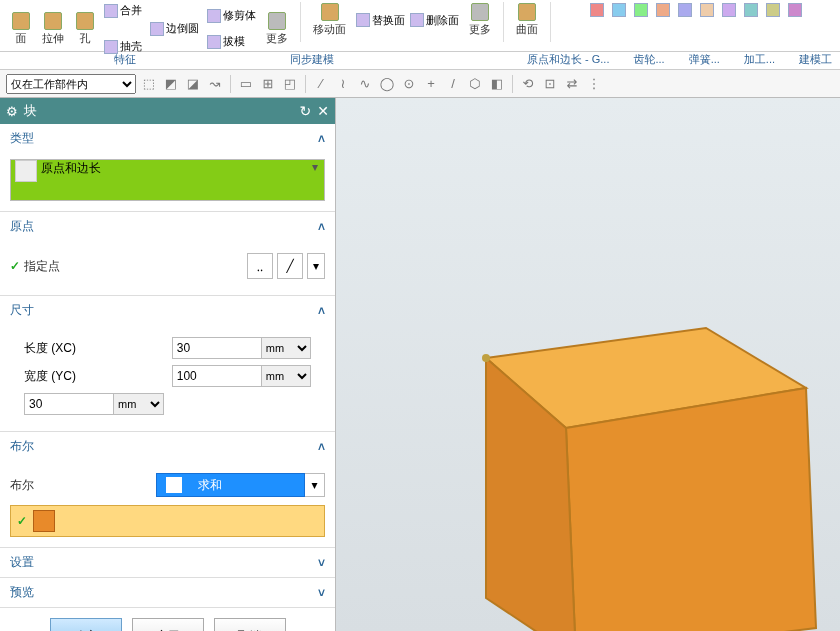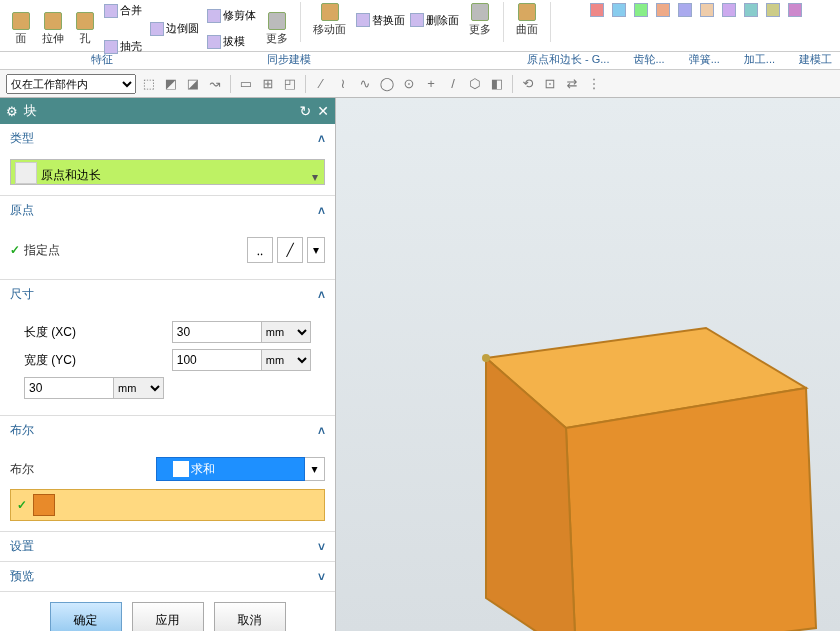--- a/index.html
+++ b/index.html
@@ -8,21 +8,21 @@
   
   .ribbon { height: 52px; border-bottom: 1px solid #ccc; display: flex; align-items: flex-start; padding: 2px 4px 0 4px; }
   .ribbon-group { display: flex; flex-direction: column; align-items: center; height: 50px; position: relative; padding: 0 4px; }
   .ribbon-group .items { display: flex; gap: 4px; align-items: center; flex-wrap: wrap; }
   .ribbon-btn { display: flex; flex-direction: column; align-items: center; gap: 1px; padding: 1px 4px; cursor: pointer; }
   .ribbon-btn .ico { width: 18px; height: 18px; background: #d8a860; border: 1px solid #8a6; border-radius: 2px; }
   .ribbon-btn .lbl { font-size: 11px; color: #333; }
   .ribbon-small { display: flex; align-items: center; gap: 2px; font-size: 11px; padding: 1px 2px; cursor: pointer; }
   .ribbon-small .ico { width: 14px; height: 14px; background: #cbe; border: 1px solid #9ac; }
   .ribbon-sep { width: 1px; background: #ddd; height: 40px; margin: 0 4px; }
-  .ribbon-tabs { height: 18px; display: flex; gap: 8px; padding-left: 83px; font-size: 11px; color: #369; border-bottom: 1px solid #ccc; align-items: flex-end; }
+  .ribbon-tabs { height: 18px; display: flex; gap: 8px; padding-left: 106px; font-size: 11px; color: #369; border-bottom: 1px solid #ccc; align-items: flex-end; }
   .ribbon-tabs span { padding: 2px 8px; cursor: pointer; white-space: nowrap; }
 
   
   .toolbar { height: 28px; border-bottom: 1px solid #bbb; display: flex; align-items: center; gap: 4px; padding: 0 6px; background: #f6f6f6; }
   .toolbar select { height: 20px; font-size: 11px; width: 130px; }
   .tb-ico { width: 18px; height: 18px; display: inline-flex; align-items: center; justify-content: center; color: #777; cursor: pointer; font-size: 13px; }
   .tb-sep { width: 1px; height: 18px; background: #ccc; margin: 0 2px; }
 
   
   .main { display: flex; height: 533px; }
@@ -31,38 +31,38 @@
   .panel-header .gear { margin-right: 6px; }
   .panel-header .title { flex: 1; }
   .panel-header .hicon { margin-left: 6px; cursor: pointer; font-size: 14px; }
   .panel-body { flex: 1; overflow-y: auto; padding: 0 0 8px 0; }
 
   .sect { border-bottom: 1px solid #ddd; }
   .sect-hd { display: flex; align-items: center; justify-content: space-between; padding: 6px 10px; color: #2a6496; font-size: 12px; cursor: pointer; }
   .sect-hd .chev { color: #2a6496; font-weight: bold; }
   .sect-body { padding: 6px 10px 10px 10px; }
 
-  .select-row { display: flex; align-items: flex-end; border: 1px solid #bbb; height: 26px; background: #bef264; }
+  .select-row { display: flex; align-items: flex-start; border: 1px solid #bbb; height: 42px; background: #84cc16; }
   .select-row .sicon { width: 22px; height: 22px; margin: 0 4px; background: #eee; border: 1px solid #ccc; }
   .select-row .slbl { flex: 1; font-size: 12px; }
   .select-row .sdrop { width: 18px; text-align: center; color: #555; cursor: pointer; }
 
   .row { display: flex; align-items: center; margin: 6px 0; gap: 6px; }
   .row .rlabel { width: 140px; font-size: 12px; color: #333; display: flex; align-items: center; gap: 4px; }
   .row .check { color: #2a2; font-weight: bold; }
   .rctrl { flex: 1; display: flex; gap: 4px; justify-content: flex-end; }
   .iconbox { width: 26px; height: 26px; border: 1px solid #bbb; background: #fff; display: inline-flex; align-items: center; justify-content: center; cursor: pointer; }
 
   .dim-row { display: flex; align-items: center; margin: 6px 14px; }
   .dim-row .dlabel { width: 150px; font-size: 12px; }
   .dim-row input { width: 90px; height: 22px; border: 1px solid #bbb; padding: 0 4px; font-size: 12px; }
   .dim-row .unit { width: 50px; height: 22px; border: 1px solid #bbb; border-left: none; font-size: 11px; }
 
   .bool-sel { display: flex; align-items: center; }
-  .bool-sel .bs-body { flex: 1; height: 24px; background: #1e90ff; color: #fff; display: flex; align-items: center; gap: 2px; padding: 0 16px; border: 1px solid #1570d6; }
+  .bool-sel .bs-body { flex: 1; height: 24px; background: #1e90ff; color: #fff; display: flex; align-items: center; gap: 16px; padding: 0 9px; border: 1px solid #1570d6; }
   .bool-sel .bs-body .bi { width: 16px; height: 16px; background: #fff; }
   .bool-sel .bs-drop { width: 20px; height: 24px; border: 1px solid #bbb; border-left: none; text-align: center; line-height: 22px; cursor: pointer; }
 
   .sel-body { margin-top: 8px; height: 32px; background: #ffd980; border: 1px solid #d8a840; display: flex; align-items: center; padding: 0 6px; gap: 6px; }
   .sel-body .ck { color: #2a2; font-weight: bold; }
   .sel-body .txt { flex: 1; font-size: 12px; }
   .sel-body .cube-ico { width: 22px; height: 22px; background: #e88a2a; border: 1px solid #b36014; }
 
   .btnbar { display: flex; justify-content: center; gap: 10px; padding: 10px 0; }
   .btnbar button { width: 72px; height: 36px; border: 1px solid #aaa; background: linear-gradient(#fefefe,#e5e5e5); font-size: 12px; cursor: pointer; }

